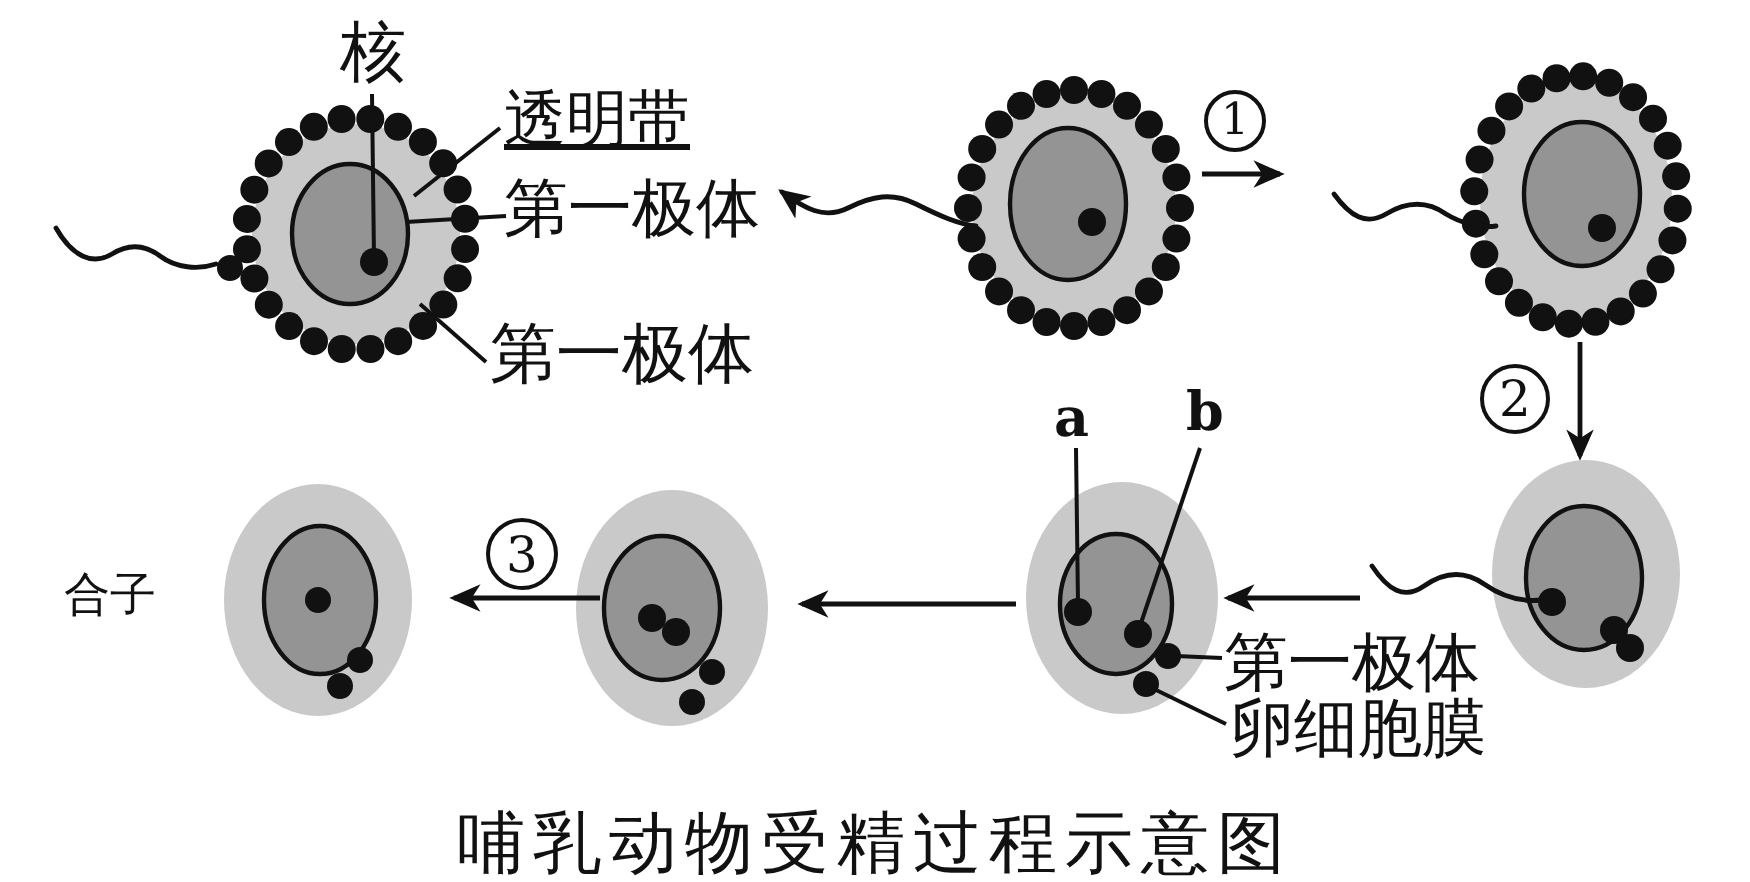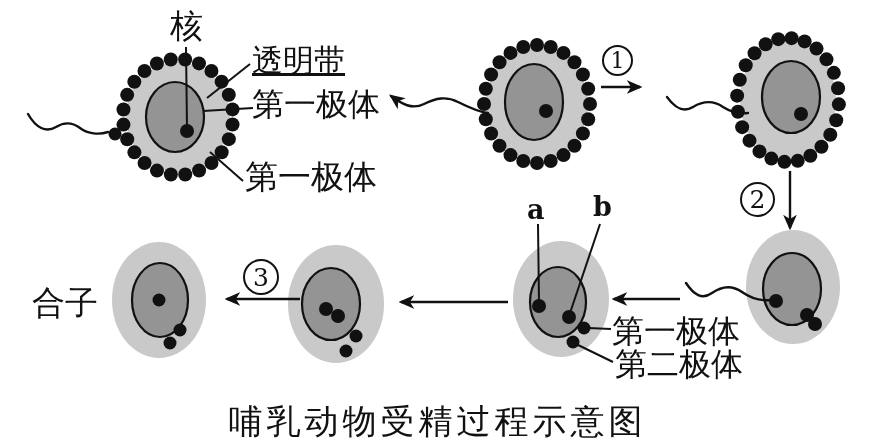--- a/index.html
+++ b/index.html
@@ -180,22 +180,22 @@
       <line x1="300" y1="299" x2="227" y2="299" stroke="#111111" stroke-width="2.4" marker-end="url(#arrowhead)"></line>
     </svg>
 
   <div class="lbl" style="left:170px; top:9px; font-size:33px;">核</div>
   <div class="lbl" style="left:252px; top:44px; font-size:31px;text-decoration:underline;">透明带</div>
   <div class="lbl" style="left:252px; top:88px; font-size:32px;">第一极体</div>
   <div class="lbl" style="left:245px; top:160px; font-size:33px;">第一极体</div>
   <div class="lbl serif" style="left:527px; top:196px; font-size:27px;">a</div>
   <div class="lbl serif" style="left:593px; top:193px; font-size:27px;">b</div>
   <div class="lbl" style="left:612px; top:315px; font-size:32px;">第一极体</div>
-  <div class="lbl" style="left:615px; top:348px; font-size:32px;">第二极体</div>
-  <div class="lbl" style="left:32px; top:286px; font-size:33px;">合子</div>
+  <div class="lbl" style="left:615px; top:348px; font-size:32px;">卵细胞膜</div>
+  <div class="lbl" style="left:32px; top:286px; font-size:23px;">合子</div>
 
   <div class="badge" style="left:602px; top:45px; width:31px; height:31px; font-size:22px;">
     <span>1</span>
   </div>
   <div class="badge" style="left:740px; top:182px; width:35px; height:35px; font-size:25px;">
     <span>2</span>
   </div>
   <div class="badge" style="left:243px; top:259px; width:36px; height:36px; font-size:25px;">
     <span>3</span>
   </div>

